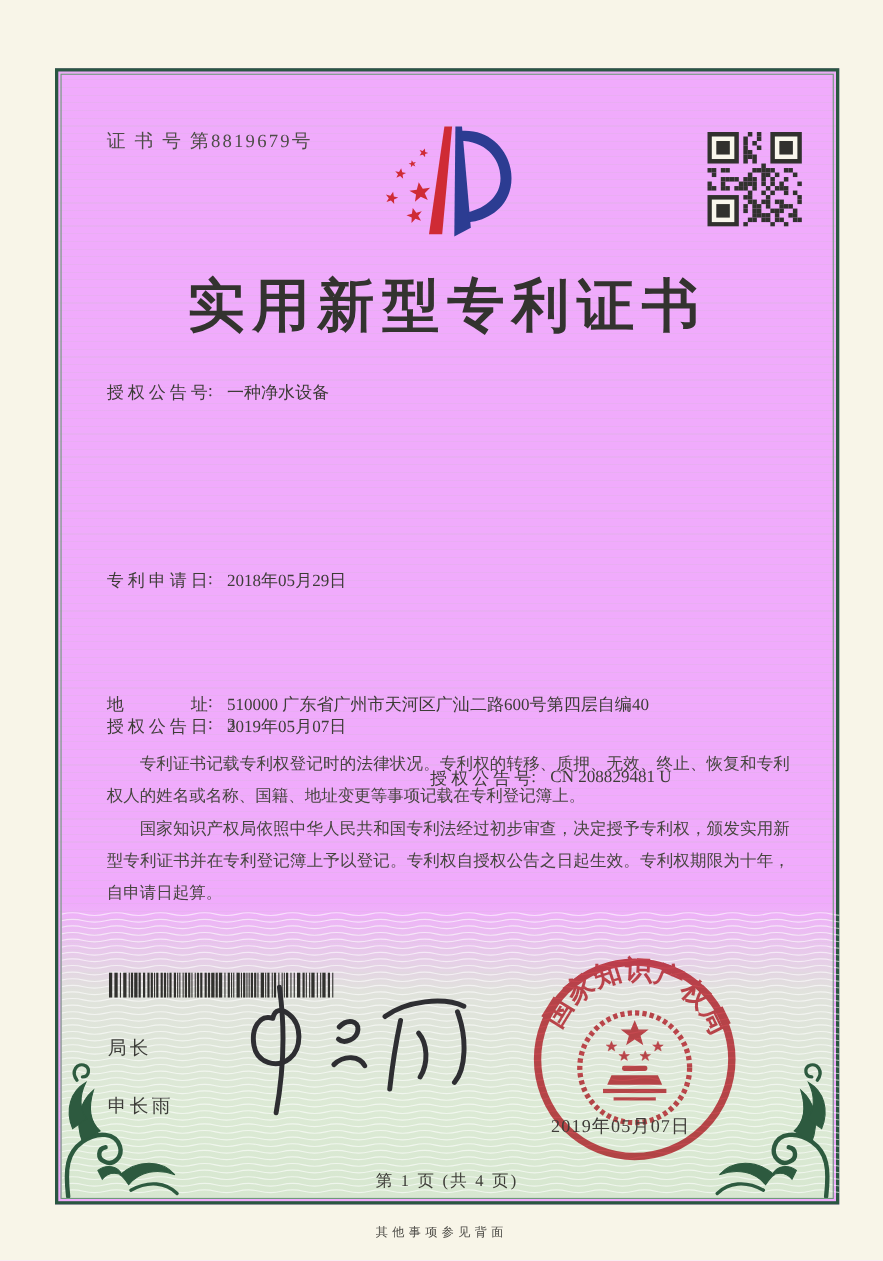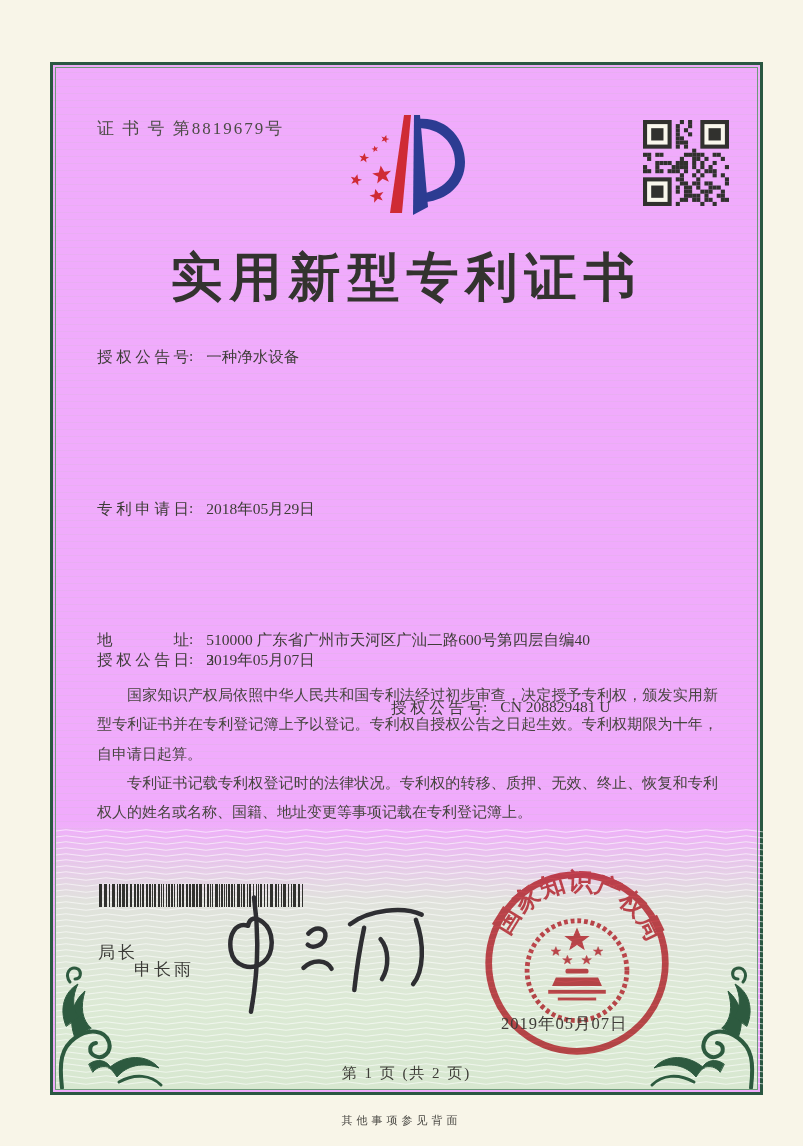--- a/index.html
+++ b/index.html
@@ -48,21 +48,21 @@
   .col2{position:absolute;left:294px;top:0;margin-top:48px;}
   .body-text{
     position:absolute;left:44px;right:42px;top:616px;z-index:3;
     font-size:15px;line-height:1.95;color:#474540;text-align:justify;
   }
   .body-text p{margin:0;text-indent:2em;}
   .barcode{position:absolute;left:46px;top:819px;width:212px;height:23px;z-index:3;}
   .signer{position:absolute;left:45px;z-index:3;font-family:"Liberation Sans","DejaVu Sans",sans-serif;
     font-size:17px;color:#3c3c38;letter-spacing:3px;}
   .signer.role{top:876px;}
-  .signer.name{top:893px;margin-left:36px;}
+  .signer.name{top:929px;}
   .signature{position:absolute;left:158px;top:822px;width:232px;height:132px;z-index:3;transform:rotate(-2deg);}
   .seal{position:absolute;left:428px;top:802px;width:192px;height:192px;z-index:3;
     mix-blend-mode:multiply;opacity:0.93;}
   .seal-date{position:absolute;left:448px;top:948px;font-size:16.5px;letter-spacing:1px;color:#3e3c38;z-index:4;}
   .page-num{position:absolute;left:0;right:0;top:999px;text-align:center;font-size:15px;
     letter-spacing:2px;color:#3d3c37;z-index:3;}
   .back-note{position:absolute;left:0;right:0;top:1113px;text-align:center;font-size:11px;
     letter-spacing:4px;color:#4a4944;}
 </style>
 </head>
@@ -285,38 +285,38 @@
       <rect x="0" y="56" width="28" height="28" fill="#31312e"></rect>
       <rect x="4" y="60" width="20" height="20" fill="#f9f7ec"></rect>
       <rect x="8" y="64" width="12" height="12" fill="#31312e"></rect>
     </svg>
 
   <div class="title">实用新型专利证书</div>
 
   <div class="row" style="top:282px">
     <span class="lbl">授权公告号</span><span class="colon">:</span><span class="val">一种净水设备</span>
   </div>
-  <div class="row" style="top:434px">
+  <div class="row" style="top:453px">
     <span class="lbl">专利申请日</span><span class="colon">:</span><span class="val">2018年05月29日</span>
   </div>
   <div class="row" style="top:565px">
     <span class="lbl">地址</span><span class="colon">:</span><span class="val"><span>510000 广东省广州市天河区广汕二路600号第四层自编40</span><span class="l2">3</span></span>
   </div>
   <div class="row" style="top:585px">
     <span>
       <span class="lbl">授权公告日</span><span class="colon">:</span><span class="val">2019年05月07日</span>
     </span>
     <span class="col2">
       <span class="lbl">授权公告号</span><span class="colon">:</span><span class="val">CN 208829481 U</span>
     </span>
   </div>
 
   <div class="body-text">
+    <p>专利证书记载专利权登记时的法律状况。专利权的转移、质押、无效、终止、恢复和专利权人的姓名或名称、国籍、地址变更等事项记载在专利登记簿上。</p>
     <p>国家知识产权局依照中华人民共和国专利法经过初步审查，决定授予专利权，颁发实用新型专利证书并在专利登记簿上予以登记。专利权自授权公告之日起生效。专利权期限为十年，自申请日起算。</p>
-    <p>专利证书记载专利权登记时的法律状况。专利权的转移、质押、无效、终止、恢复和专利权人的姓名或名称、国籍、地址变更等事项记载在专利登记簿上。</p>
   </div>
 
   <svg class="barcode" id="barcode-svg" viewBox="0 0 212 23" preserveAspectRatio="none">
       <rect x="0" y="0" width="3" height="23" fill="#31312e"></rect>
       <rect x="5" y="0" width="3" height="23" fill="#31312e"></rect>
       <rect x="10" y="0" width="1" height="23" fill="#31312e"></rect>
       <rect x="13" y="0" width="3" height="23" fill="#31312e"></rect>
       <rect x="18" y="0" width="1" height="23" fill="#31312e"></rect>
       <rect x="20" y="0" width="2" height="23" fill="#31312e"></rect>
       <rect x="23" y="0" width="3" height="23" fill="#31312e"></rect>
@@ -414,16 +414,16 @@
       <use href="#sstar" transform="translate(122,88) scale(0.5)"></use>
       <rect x="88" y="106" width="24" height="5" rx="2" stroke="none"></rect>
       <path d="M74,124 h52 l-4,-9 h-44 z" stroke="none"></path>
       <rect x="70" y="128" width="60" height="4" stroke="none"></rect>
       <rect x="80" y="136" width="40" height="3" stroke="none"></rect>
     </g>
   </svg>
 
   <div class="seal-date">2019年05月07日</div>
 
-  <div class="page-num">第 1 页 (共 2 页)</div>
+  <div class="page-num">第 1 页 (共 4 页)</div>
 </div>
 
 <div class="back-note">其他事项参见背面</div>
 
 </body></html>

